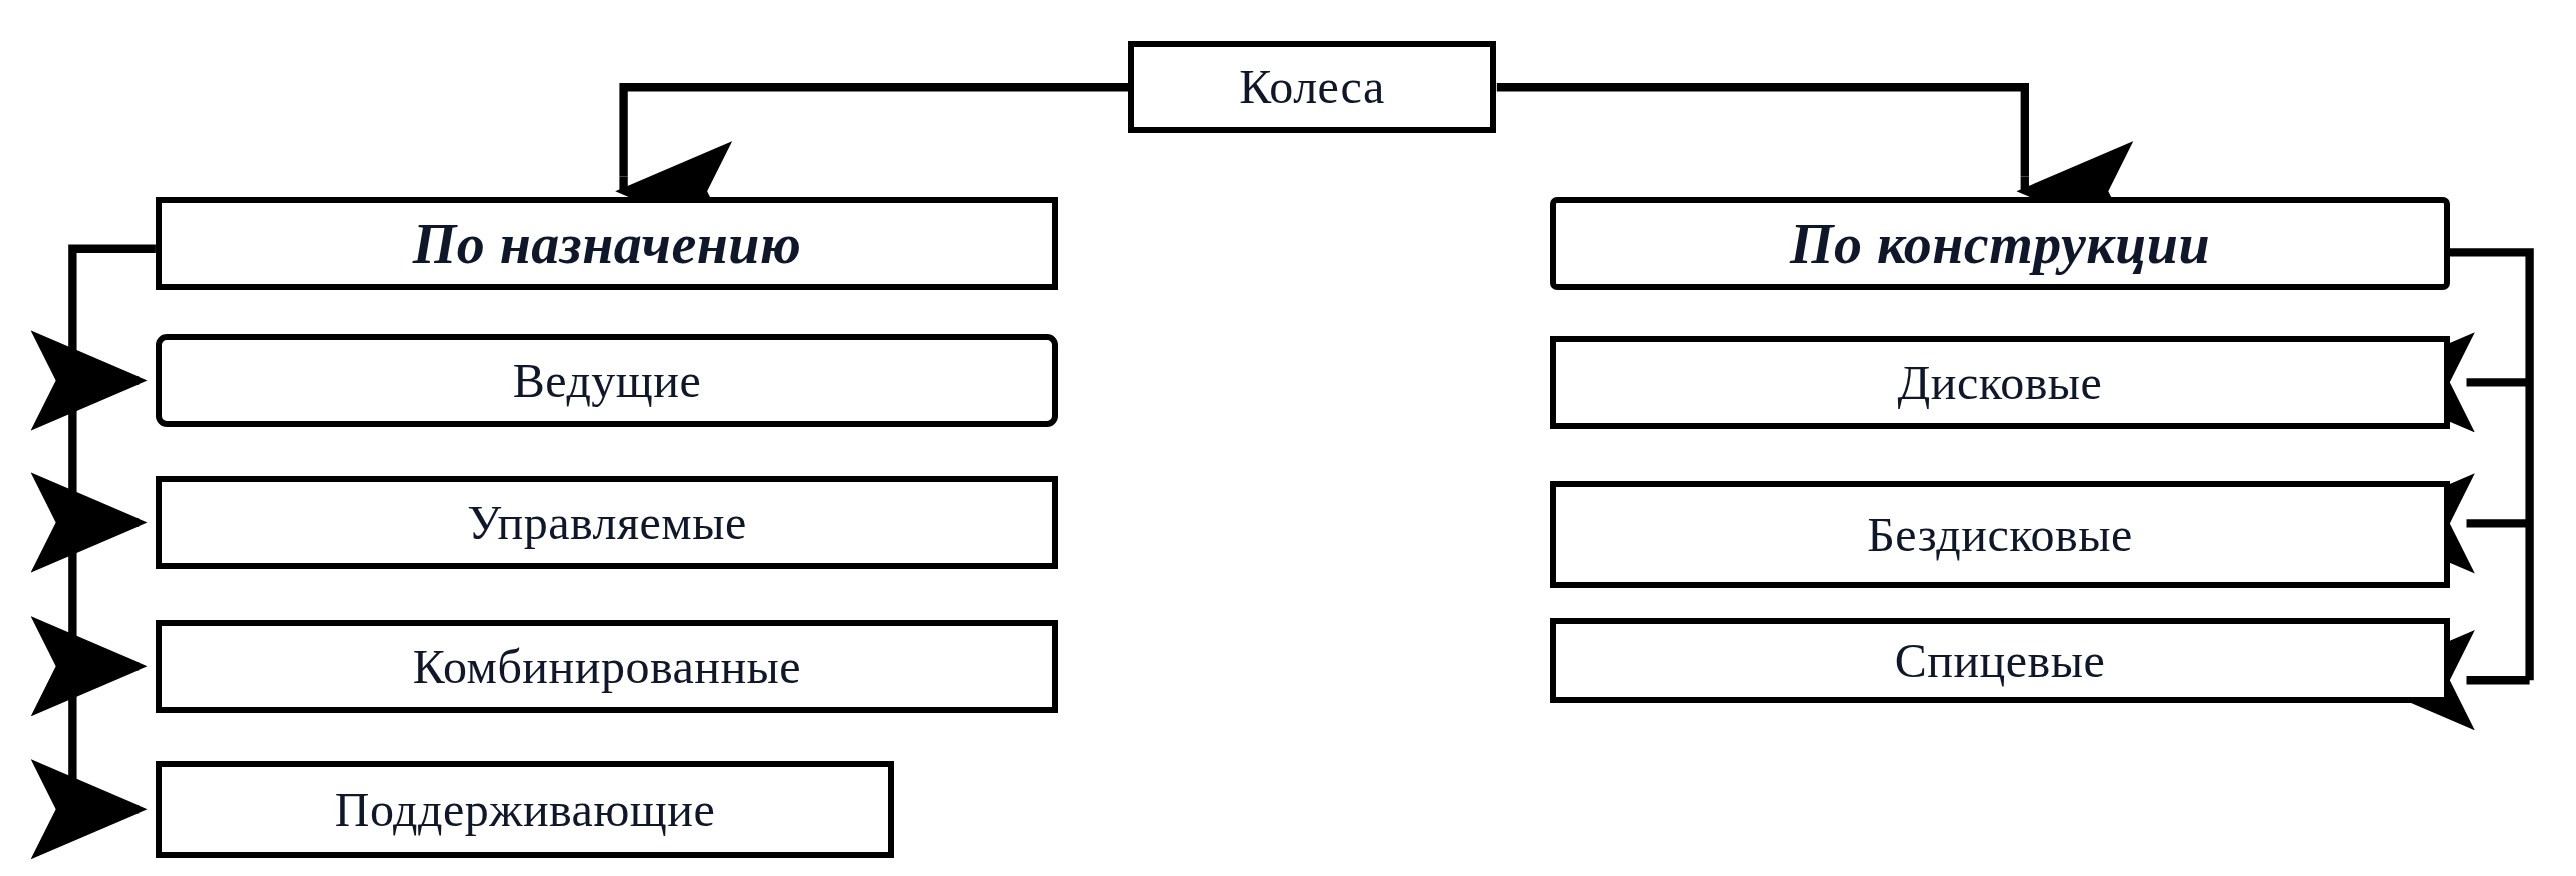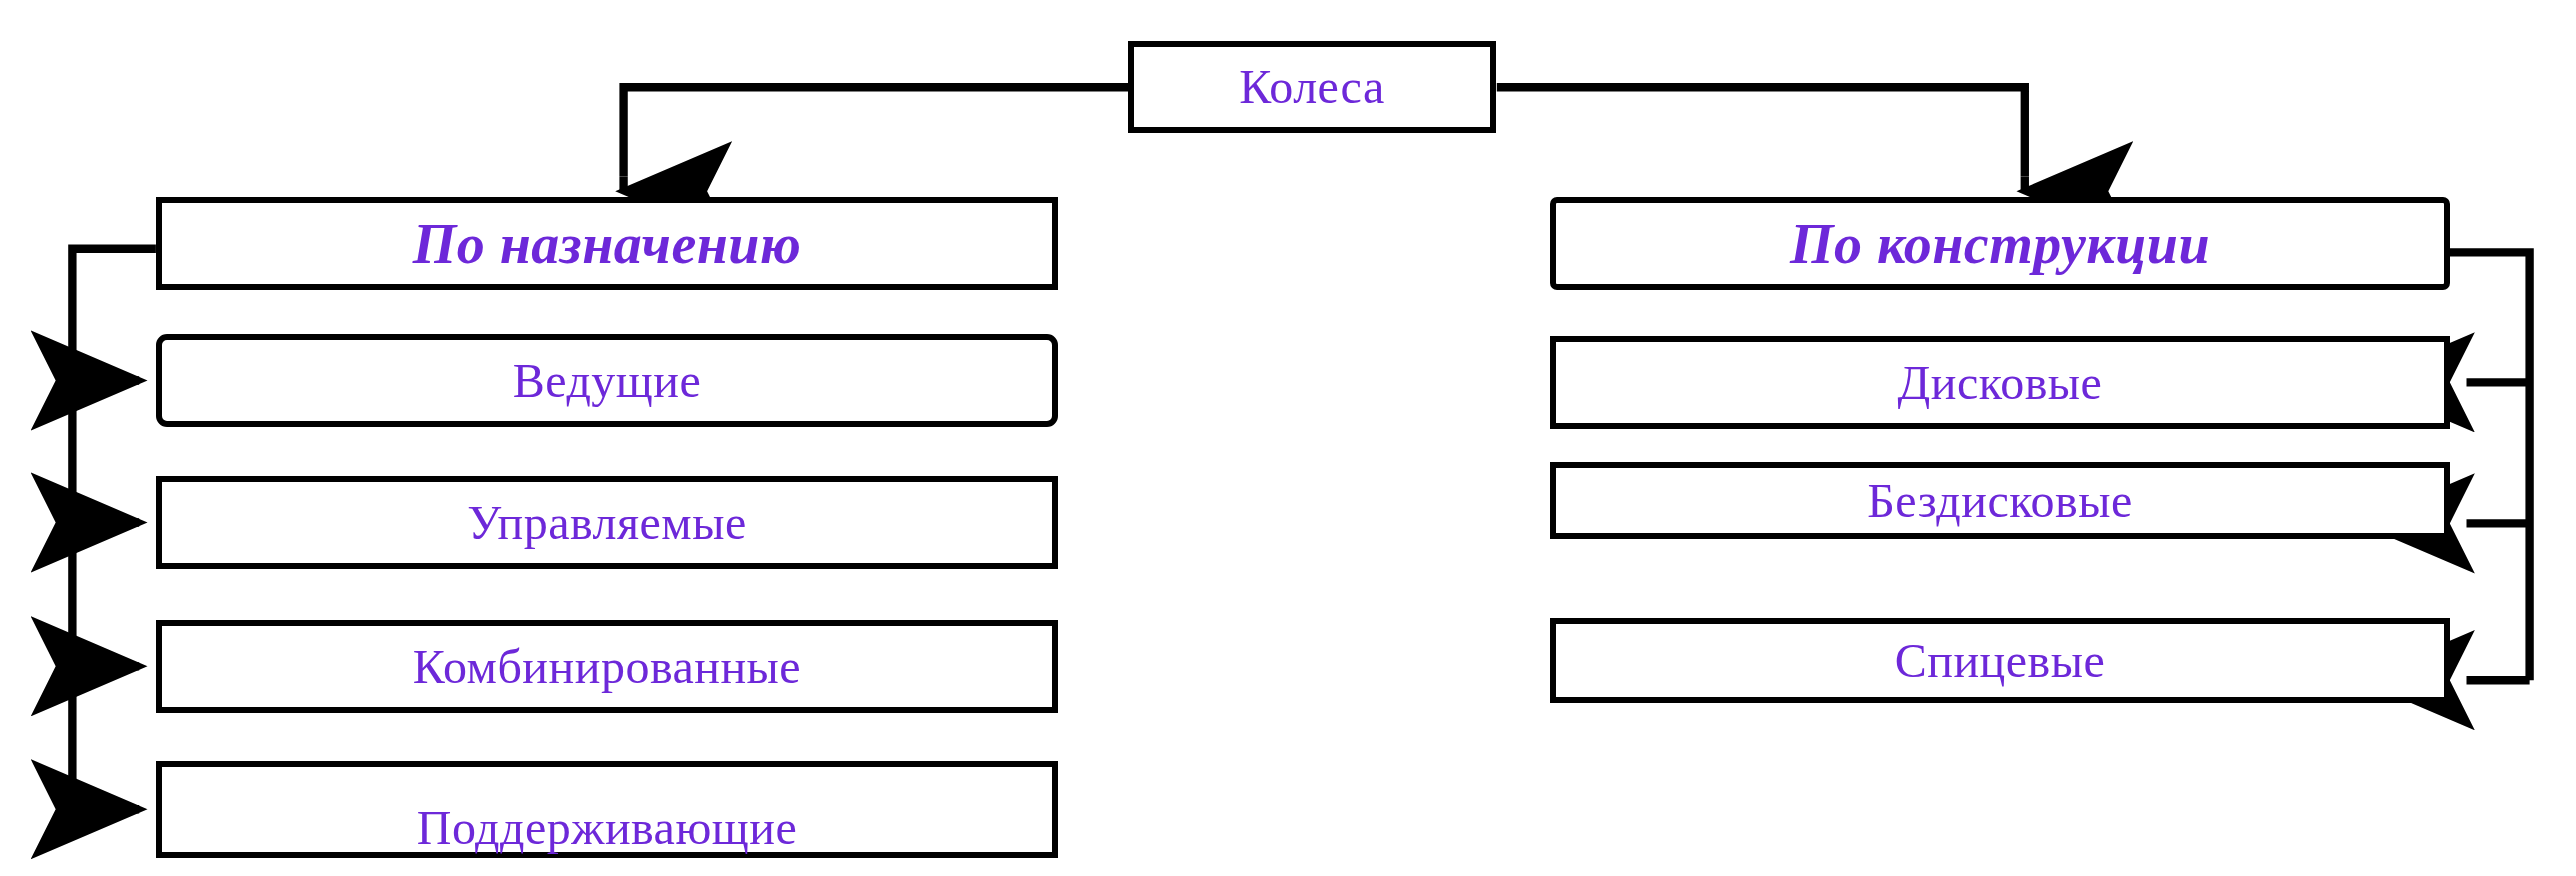--- a/index.html
+++ b/index.html
@@ -27,43 +27,43 @@
     position: absolute;
     box-sizing: border-box;
     background: #ffffff;
     border: 6.5px solid #000000;
     display: flex;
     align-items: center;
     justify-content: center;
     z-index: 2;
   }
   .node-label {
-    color: #6d28d9;
+    color: #0f172a;
     font-size: 48px;
     line-height: 1;
     white-space: nowrap;
     letter-spacing: 0.5px;
   }
   .node.italic .node-label {
     font-style: italic;
     font-weight: 700;
     font-size: 56px;
   }
   
   #node-root      { left: 1128px; top: 41px;  width: 368px; height: 92px; }
 
   #node-left-head { left: 156px;  top: 197px; width: 902px; height: 93px; }
   #node-left-1    { left: 156px;  top: 334px; width: 902px; height: 93px; border-radius: 11px; }
   #node-left-2    { left: 156px;  top: 476px; width: 902px; height: 93px; }
   #node-left-3    { left: 156px;  top: 620px; width: 902px; height: 93px; }
-  #node-left-4    { left: 156px;  top: 761px; width: 902px; height: 97px; align-items: flex-end; }
+  #node-left-4    { left: 156px;  top: 761px; width: 738px; height: 97px; }
 
   #node-right-head{ left: 1550px; top: 197px; width: 900px; height: 93px; border-radius: 7px; }
   #node-right-1   { left: 1550px; top: 336px; width: 900px; height: 93px; align-items: center; }
-  #node-right-2   { left: 1550px; top: 462px; width: 900px; height: 77px; }
+  #node-right-2   { left: 1550px; top: 481px; width: 900px; height: 107px; }
   #node-right-3   { left: 1550px; top: 618px; width: 900px; height: 85px; }
 </style>
 </head>
 <body>
 
 <div id="diagram-root">
 
   <svg id="edges-svg" viewBox="0 0 2776 945" xmlns="http://www.w3.org/2000/svg">
     <defs>
       <marker id="arrow-down" viewBox="0 0 12 14" refX="6" refY="13" markerWidth="12" markerHeight="14" orient="auto-start-reverse">

